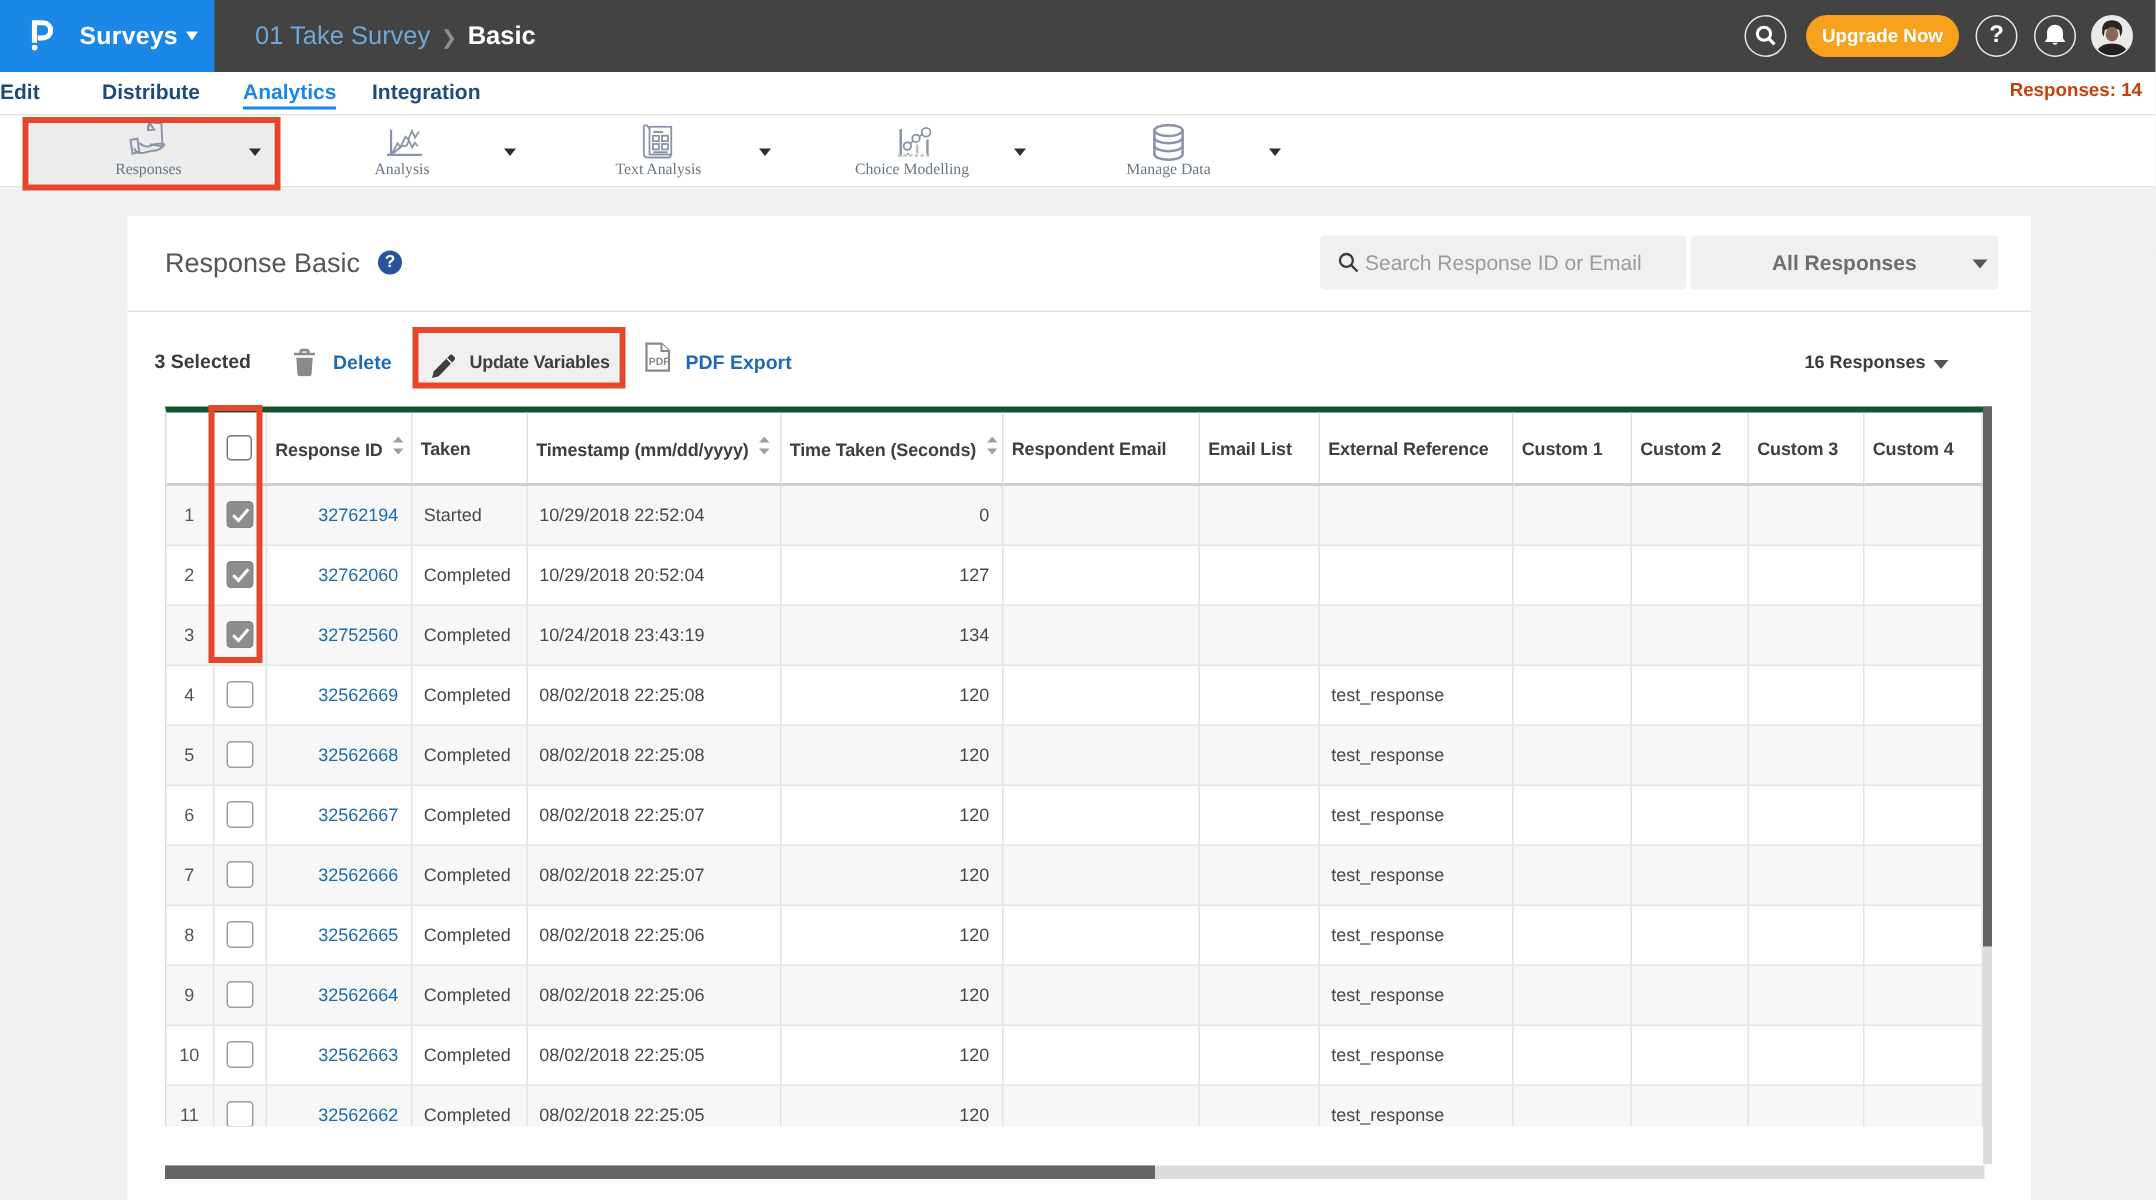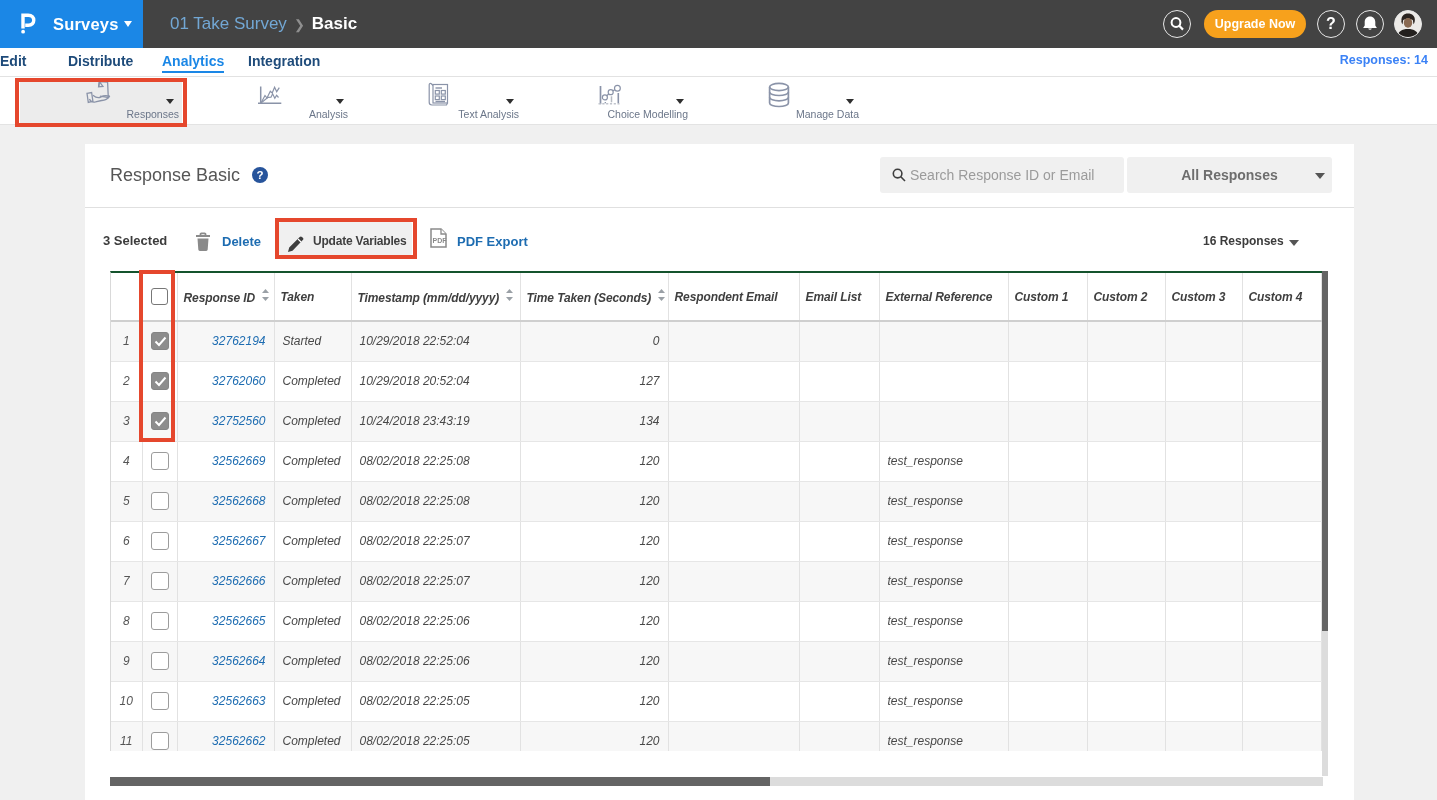--- a/index.html
+++ b/index.html
@@ -14,42 +14,42 @@
 #crumb { position:absolute; left:170px; top:0; height:48px; line-height:48px; font-size:17px; }
 #crumb .s1 { color:#72a7d4;margin-top:26px; }
 #crumb .sep { color:#8f8f8f; font-size:13px; margin:0 7px; }
 #crumb .s2 { color:#fff; font-weight:700; }
 .tcirc { position:absolute; top:10px; width:28px; height:28px; border:1px solid #e8e8e8; border-radius:50%; }
 #upgrade { position:absolute; left:1204px; top:10px; width:102px; height:28px; background:#f7a11c; border-radius:14px; color:#fff; font-size:12.5px; font-weight:700; text-align:center; line-height:28px; }
 
 #tabs { position:absolute; left:0; top:48px; width:1437px; height:29px; background:#fff; border-bottom:1px solid #e2e2e2; }
 #tabs .tab { position:absolute; top:0; height:25px; line-height:27px; font-size:14px; font-weight:700; color:#1e4b7a; }
 #tabs .active { color:#1b87e6; border-bottom:2px solid #1b87e6; }
-#resp14 { position:absolute; right:9px; top:5px; font-size:12.5px; font-weight:700; color:#3b82f6;margin-left:32px; }
+#resp14 { position:absolute; right:9px; top:5px; font-size:12.5px; font-weight:700; color:#c2410c;margin-left:32px; }
 
 #toolbar { position:absolute; left:0; top:77px; width:1437px; height:48px; background:#fff; border-bottom:1px solid #e3e3e3; }
-.tgroup { position:absolute; top:0; width:160px; height:48px; text-align:right; }
+.tgroup { position:absolute; top:0; width:160px; height:48px; text-align:center;font-family:Liberation Serif, serif; }
 .tgroup .lbl { position:absolute; left:0; right:0; top:31px; font-size:10.5px; color:#6b7689; }
 .tgroup svg { position:absolute; left:50%; margin-left:-14px; top:3px; }
 .tcaret { position:absolute; top:20px; width:0; height:0; border-left:4.5px solid transparent; border-right:4.5px solid transparent; border-top:5.5px solid #2e2e2e; }
 #respSel { position:absolute; left:20px; top:80px; width:162px; height:43px; background:#ececec; }
 
 .redbox { position:absolute; border:4px solid #e5472d; }
 
 #card { position:absolute; left:85px; top:144px; width:1269px; height:656px; background:#fff; }
 #cardhead { position:absolute; left:0; top:0; width:1269px; height:64px; border-bottom:1px solid #e0e0e0; }
 #title { position:absolute; left:25px; top:21px; font-size:18px; color:#565656; }
 #qhelp { position:absolute; left:167px; top:23px; width:16px; height:16px; border-radius:50%; background:#27549b; color:#fff; font-size:11.5px; font-weight:700; text-align:center; line-height:16px; }
 #search { position:absolute; left:795px; top:13px; width:244px; height:36px; background:#f0f0f0; border-radius:3px; color:#9b9b9b; font-size:14px; line-height:36px; }
 #allresp { position:absolute; left:1042px; top:13px; width:205px; height:36px; background:#f0f0f0; border-radius:3px; color:#6e6e6e; font-size:14px; font-weight:700; text-align:center; line-height:36px; }
 
 #actions { position:absolute; left:0; top:64px; width:1269px; height:63px; }
 .link { color:#1d6cb1; font-size:13px; font-weight:700; }
 
-#tablewrap { position:absolute; left:110px; top:271px; width:1218px; height:480px; overflow:hidden; border-top:2px solid #14532d; border-left:1px solid #d9d9d9; border-right:1px solid #d9d9d9;font-style:italic; }
+#tablewrap { position:absolute; left:110px; top:271px; width:1218px; height:480px; overflow:hidden; border-top:4px solid #14532d; border-left:1px solid #d9d9d9; border-right:1px solid #d9d9d9; }
 table { border-collapse:collapse; table-layout:fixed; width:1210px; }
 th, td { border-right:1px solid #e2e2e2; border-bottom:1px solid #e6e6e6; font-weight:400; padding:0 8px; font-size:12px; color:#484848; overflow:hidden; white-space:nowrap; }
 thead th { height:48px; font-weight:700; color:#3f3f3f; font-size:12px; letter-spacing:-0.1px; text-align:left; border-bottom:2px solid #cfcfcf; background:#fff; padding:0 6px; }
 tbody tr { height:40px; }
 tbody tr:nth-child(odd) td { background:#f7f7f7; }
 td.num { text-align:center; color:#555; font-size:12px; }
 td.id { text-align:right; color:#1d6cb1; }
 td.tt { text-align:right; }
 .cb { display:inline-block; width:18px; height:18px; border:1px solid #9c9c9c; border-radius:3px; background:#fff; vertical-align:middle; }
 .cbc { display:inline-block; width:18px; height:18px; border:1px solid #858585; border-radius:3px; background:#8d8d8d; vertical-align:middle; position:relative; }

